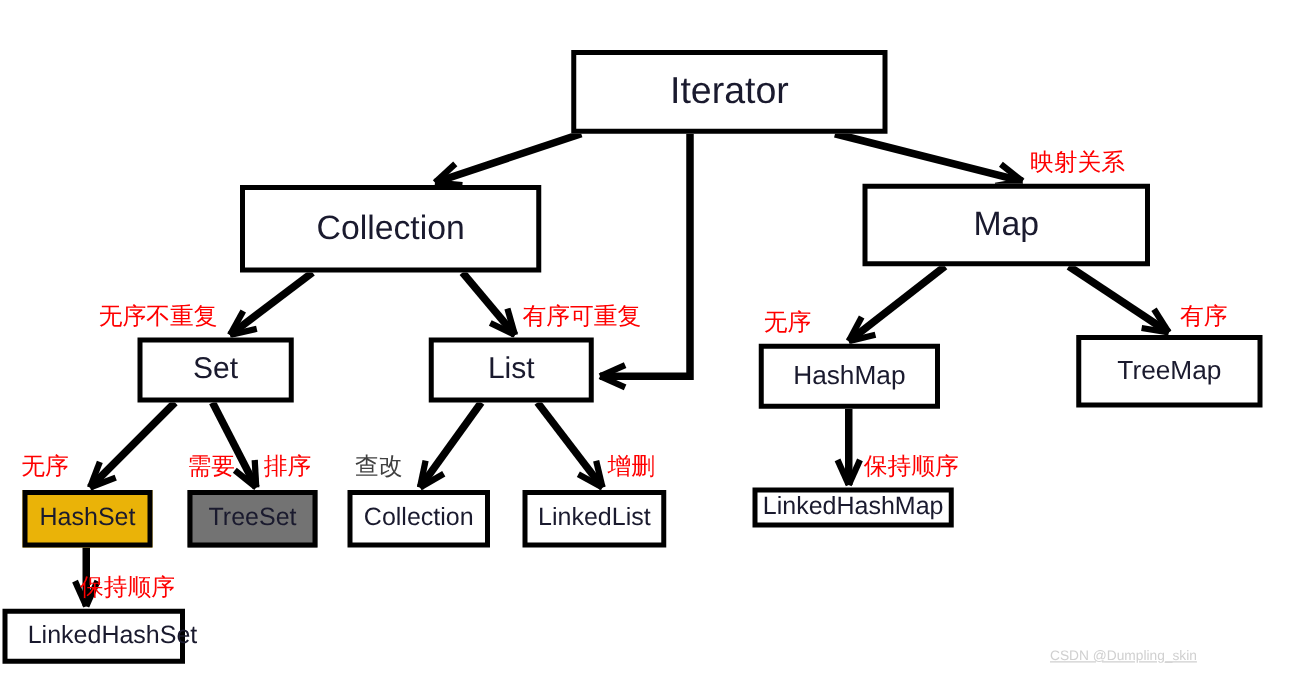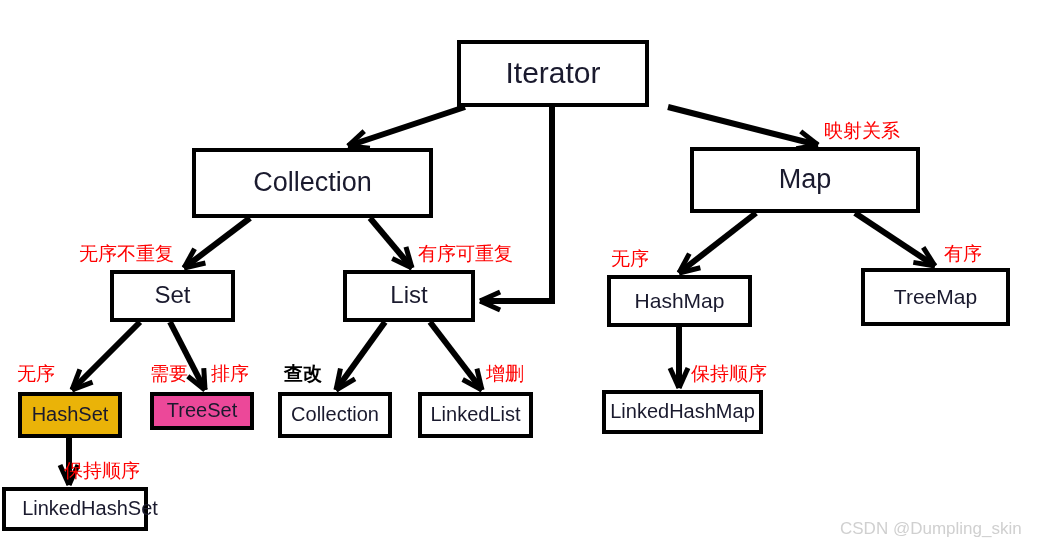--- a/index.html
+++ b/index.html
@@ -51,24 +51,25 @@
     color: #fe0000;
     font-size: 19px;
     line-height: 1;
     white-space: nowrap;
     z-index: 4;
     font-family: "DejaVu Sans", "Liberation Sans", sans-serif;
   }
   .watermark {
     position: absolute;
     color: #d0d0d0;
-    font-size: 17px;
+    font-size: 11px;
     line-height: 1;
     white-space: nowrap;
     z-index: 2;
+    text-decoration: underline;
   }
 </style>
 </head>
 <body>
 
 <div id="canvas">
 
   <svg id="edges" viewBox="0 0 1050 551" xmlns="http://www.w3.org/2000/svg">
       <g>
         <polyline points="465,107 348,146" fill="none" stroke="#000000" stroke-width="6" stroke-linejoin="miter" stroke-linecap="butt"></polyline>
@@ -157,21 +158,21 @@
       <g>
         <polyline points="69,438 69,485" fill="none" stroke="#000000" stroke-width="6" stroke-linejoin="miter" stroke-linecap="butt"></polyline>
         <g>
           <line x1="69" y1="485" x2="60.02927003268945" y2="464.91204331312923" stroke="#000000" stroke-width="5" stroke-linecap="butt"></line>
           <line x1="69" y1="485" x2="77.97072996731053" y2="464.91204331312923" stroke="#000000" stroke-width="5" stroke-linecap="butt"></line>
         </g>
       </g>
     </svg>
 
   <div id="nodes">
-      <div class="node lvl1" style="left: 457px; top: 40px; width: 192px; height: 67px; border-color: rgb(0, 0, 0); background: rgb(255, 255, 255);">
+      <div class="node lvl1" style="left: 457px; top: 40px; width: 253px; height: 67px; border-color: rgb(0, 0, 0); background: rgb(255, 255, 255);">
         <span class="node-label" style="color: rgb(26, 26, 46);">Iterator</span>
       </div>
       <div class="node lvl2" style="left: 192px; top: 148px; width: 241px; height: 70px; border-color: rgb(0, 0, 0); background: rgb(255, 255, 255);">
         <span class="node-label" style="color: rgb(26, 26, 46);">Collection</span>
       </div>
       <div class="node lvl2" style="left: 690px; top: 147px; width: 230px; height: 66px; border-color: rgb(0, 0, 0); background: rgb(255, 255, 255);">
         <span class="node-label" style="color: rgb(26, 26, 46);">Map</span>
       </div>
       <div class="node lvl3" style="left: 110px; top: 270px; width: 125px; height: 52px; border-color: rgb(0, 0, 0); background: rgb(255, 255, 255);">
         <span class="node-label" style="color: rgb(26, 26, 46);">Set</span>
@@ -181,47 +182,47 @@
       </div>
       <div class="node lvl4" style="left: 607px; top: 275px; width: 145px; height: 52px; border-color: rgb(0, 0, 0); background: rgb(255, 255, 255);">
         <span class="node-label" style="color: rgb(26, 26, 46);">HashMap</span>
       </div>
       <div class="node lvl4" style="left: 861px; top: 268px; width: 149px; height: 58px; border-color: rgb(0, 0, 0); background: rgb(255, 255, 255);">
         <span class="node-label" style="color: rgb(26, 26, 46);">TreeMap</span>
       </div>
       <div class="node lvl5" style="left: 18px; top: 392px; width: 104px; height: 46px; border-color: rgb(0, 0, 0); background: #eab308;">
         <span class="node-label" style="color: rgb(26, 26, 46);">HashSet</span>
       </div>
-      <div class="node lvl5" style="left: 150px; top: 392px; width: 104px; height: 38px; border-color: rgb(0, 0, 0); background: #ec4899;">
+      <div class="node lvl5" style="left: 150px; top: 392px; width: 104px; height: 46px; border-color: rgb(0, 0, 0); background: #737373;">
         <span class="node-label" style="color: rgb(26, 26, 46);">TreeSet</span>
       </div>
       <div class="node lvl5" style="left: 278px; top: 392px; width: 114px; height: 46px; border-color: rgb(0, 0, 0); background: rgb(255, 255, 255);">
         <span class="node-label" style="color: rgb(26, 26, 46);">Collection</span>
       </div>
       <div class="node lvl5" style="left: 418px; top: 392px; width: 115px; height: 46px; border-color: rgb(0, 0, 0); background: rgb(255, 255, 255);">
         <span class="node-label" style="color: rgb(26, 26, 46);">LinkedList</span>
       </div>
-      <div class="node lvl5" style="left: 602px; top: 390px; width: 161px; height: 44px; border-color: rgb(0, 0, 0); background: rgb(255, 255, 255);">
+      <div class="node lvl5" style="left: 602px; top: 390px; width: 161px; height: 32px; border-color: rgb(0, 0, 0); background: rgb(255, 255, 255);">
         <span class="node-label" style="color: rgb(26, 26, 46);">LinkedHashMap</span>
       </div>
       <div class="node lvl5" style="left: 2px; top: 487px; width: 146px; height: 44px; border-color: rgb(0, 0, 0); background: rgb(255, 255, 255); padding-left: 30px;">
         <span class="node-label" style="color: rgb(26, 26, 46);">LinkedHashSet</span>
       </div>
     </div>
 
   <div id="annotations">
       <div class="ann" style="left: 824px; top: 121px; color: rgb(254, 0, 0);">映射关系</div>
       <div class="ann" style="left: 79px; top: 244px; color: rgb(254, 0, 0);">无序不重复</div>
       <div class="ann" style="left: 418px; top: 244px; color: rgb(254, 0, 0);">有序可重复</div>
       <div class="ann" style="left: 611px; top: 249px; color: rgb(254, 0, 0);">无序</div>
       <div class="ann" style="left: 944px; top: 244px; color: rgb(254, 0, 0);">有序</div>
       <div class="ann" style="left: 17px; top: 364px; color: rgb(254, 0, 0);">无序</div>
       <div class="ann" style="left: 150px; top: 364px; color: rgb(254, 0, 0);">需要</div>
       <div class="ann" style="left: 211px; top: 364px; color: rgb(254, 0, 0);">排序</div>
-      <div class="ann" style="left: 284px; top: 364px; color: #000000; font-weight: bold;">查改</div>
+      <div class="ann" style="left: 284px; top: 364px; color: #404040;">查改</div>
       <div class="ann" style="left: 486px; top: 364px; color: rgb(254, 0, 0);">增删</div>
       <div class="ann" style="left: 691px; top: 364px; color: rgb(254, 0, 0);">保持顺序</div>
       <div class="ann" style="left: 64px; top: 461px; color: rgb(254, 0, 0);">保持顺序</div>
     </div>
 
   <div class="watermark" style="left: 840px; top: 520px; color: rgb(208, 208, 208);">CSDN @Dumpling_skin</div>
 
 </div>
 
 </body></html>

